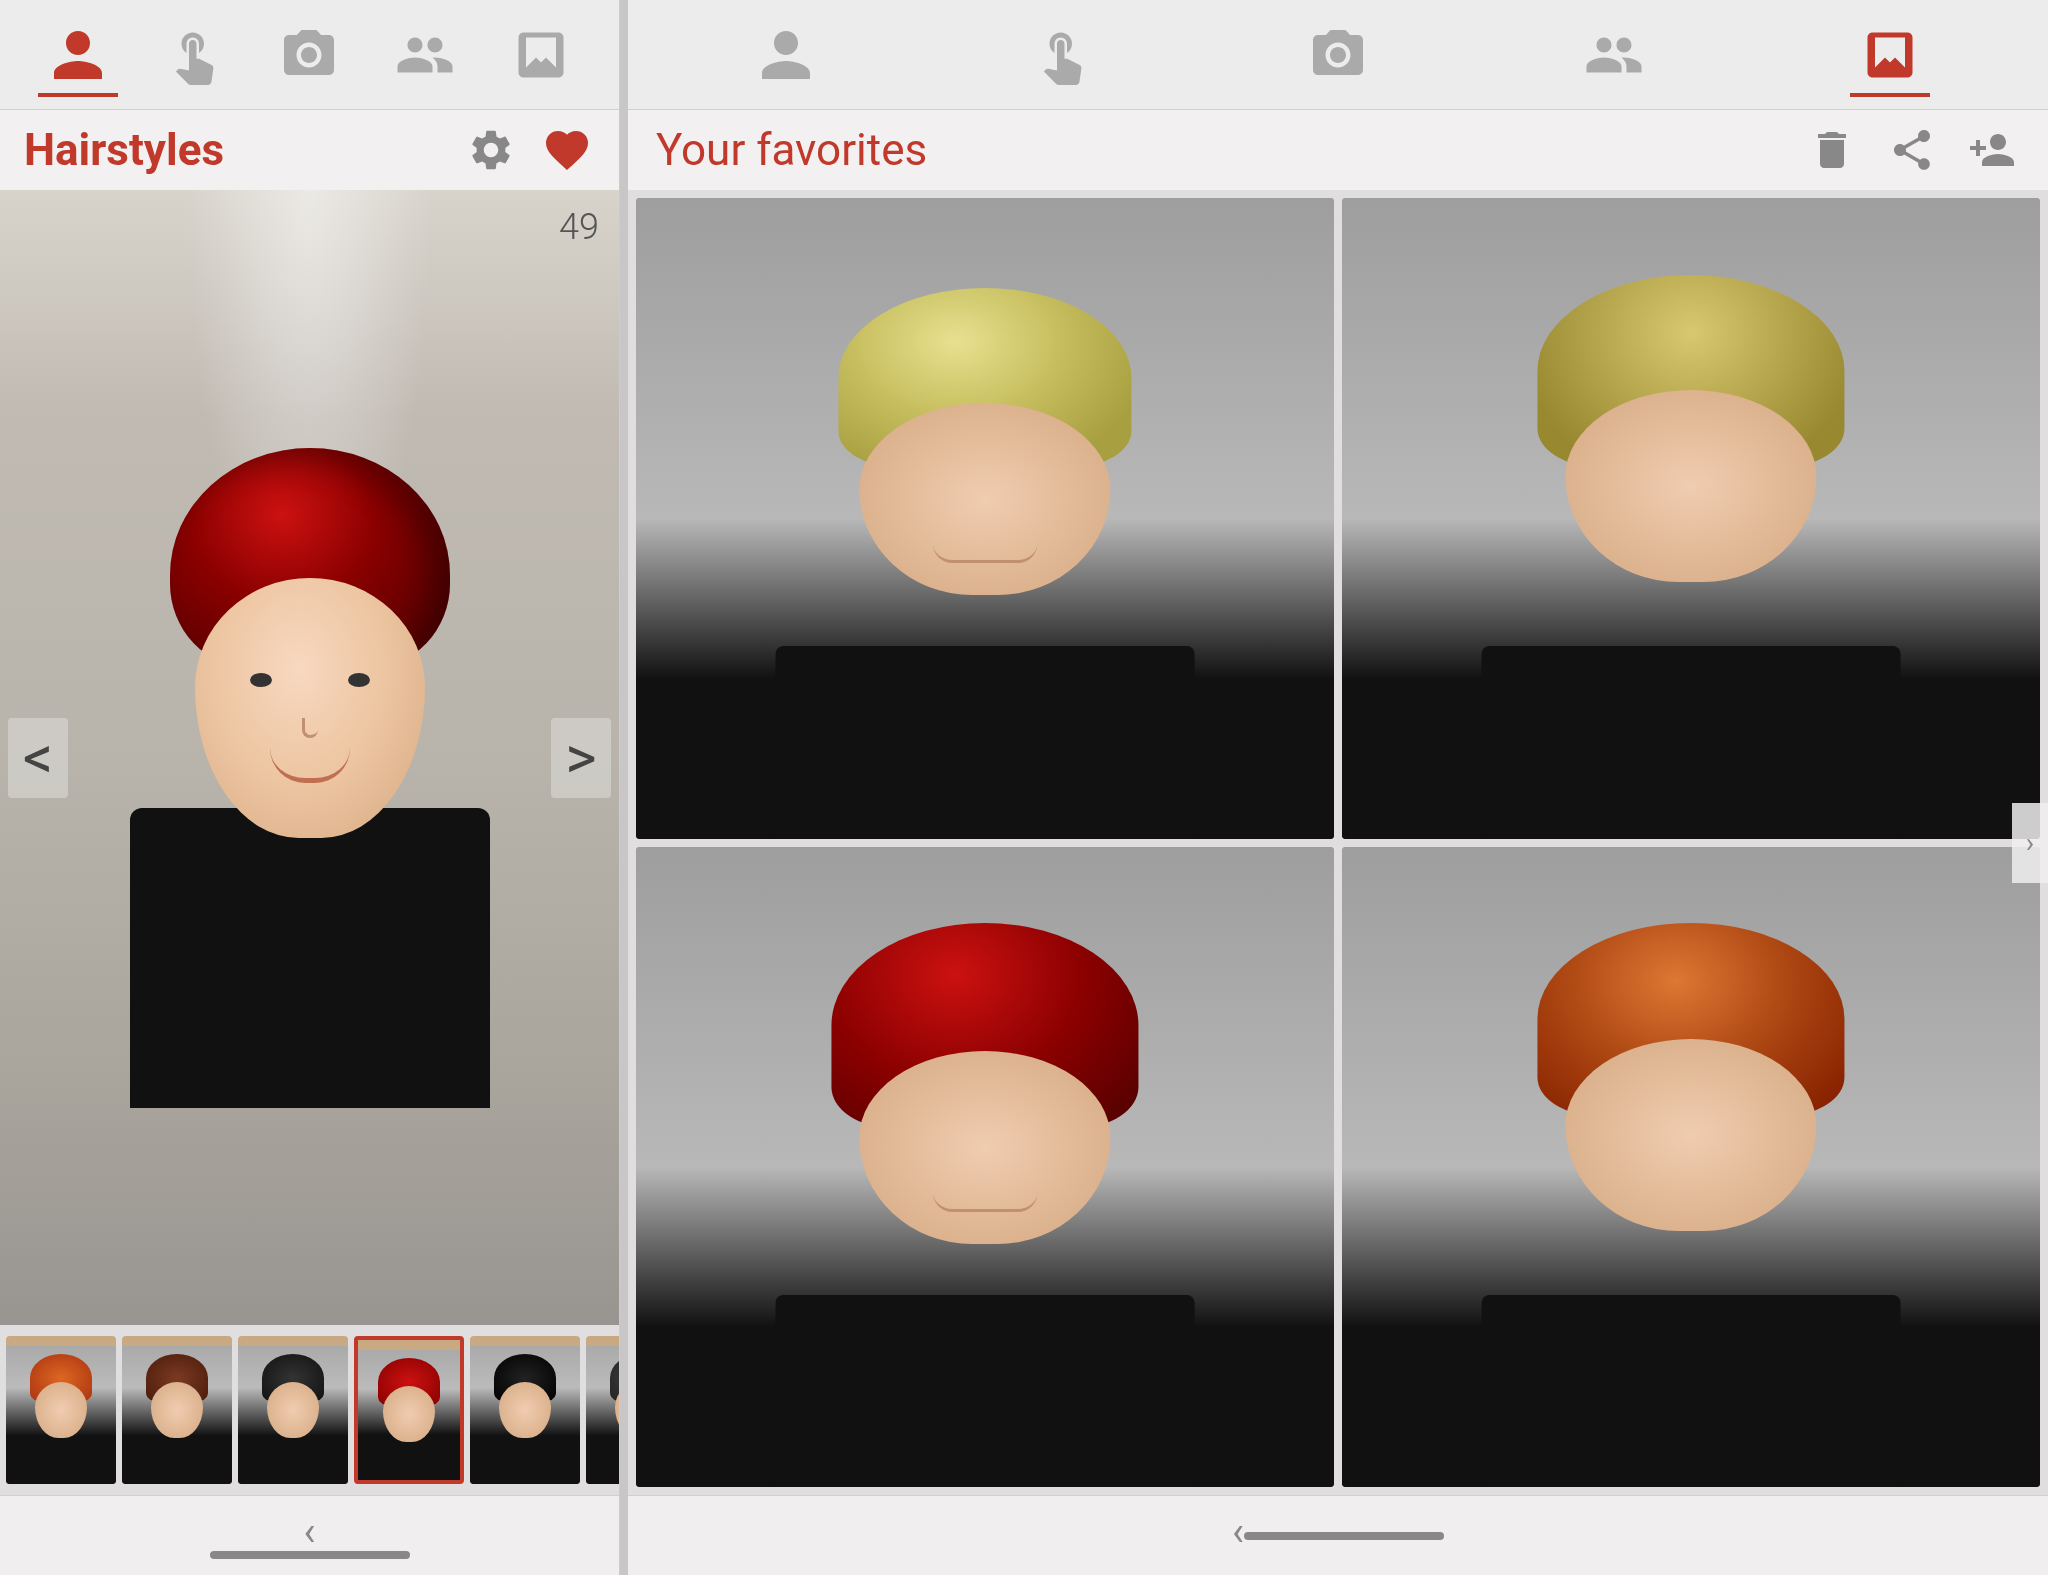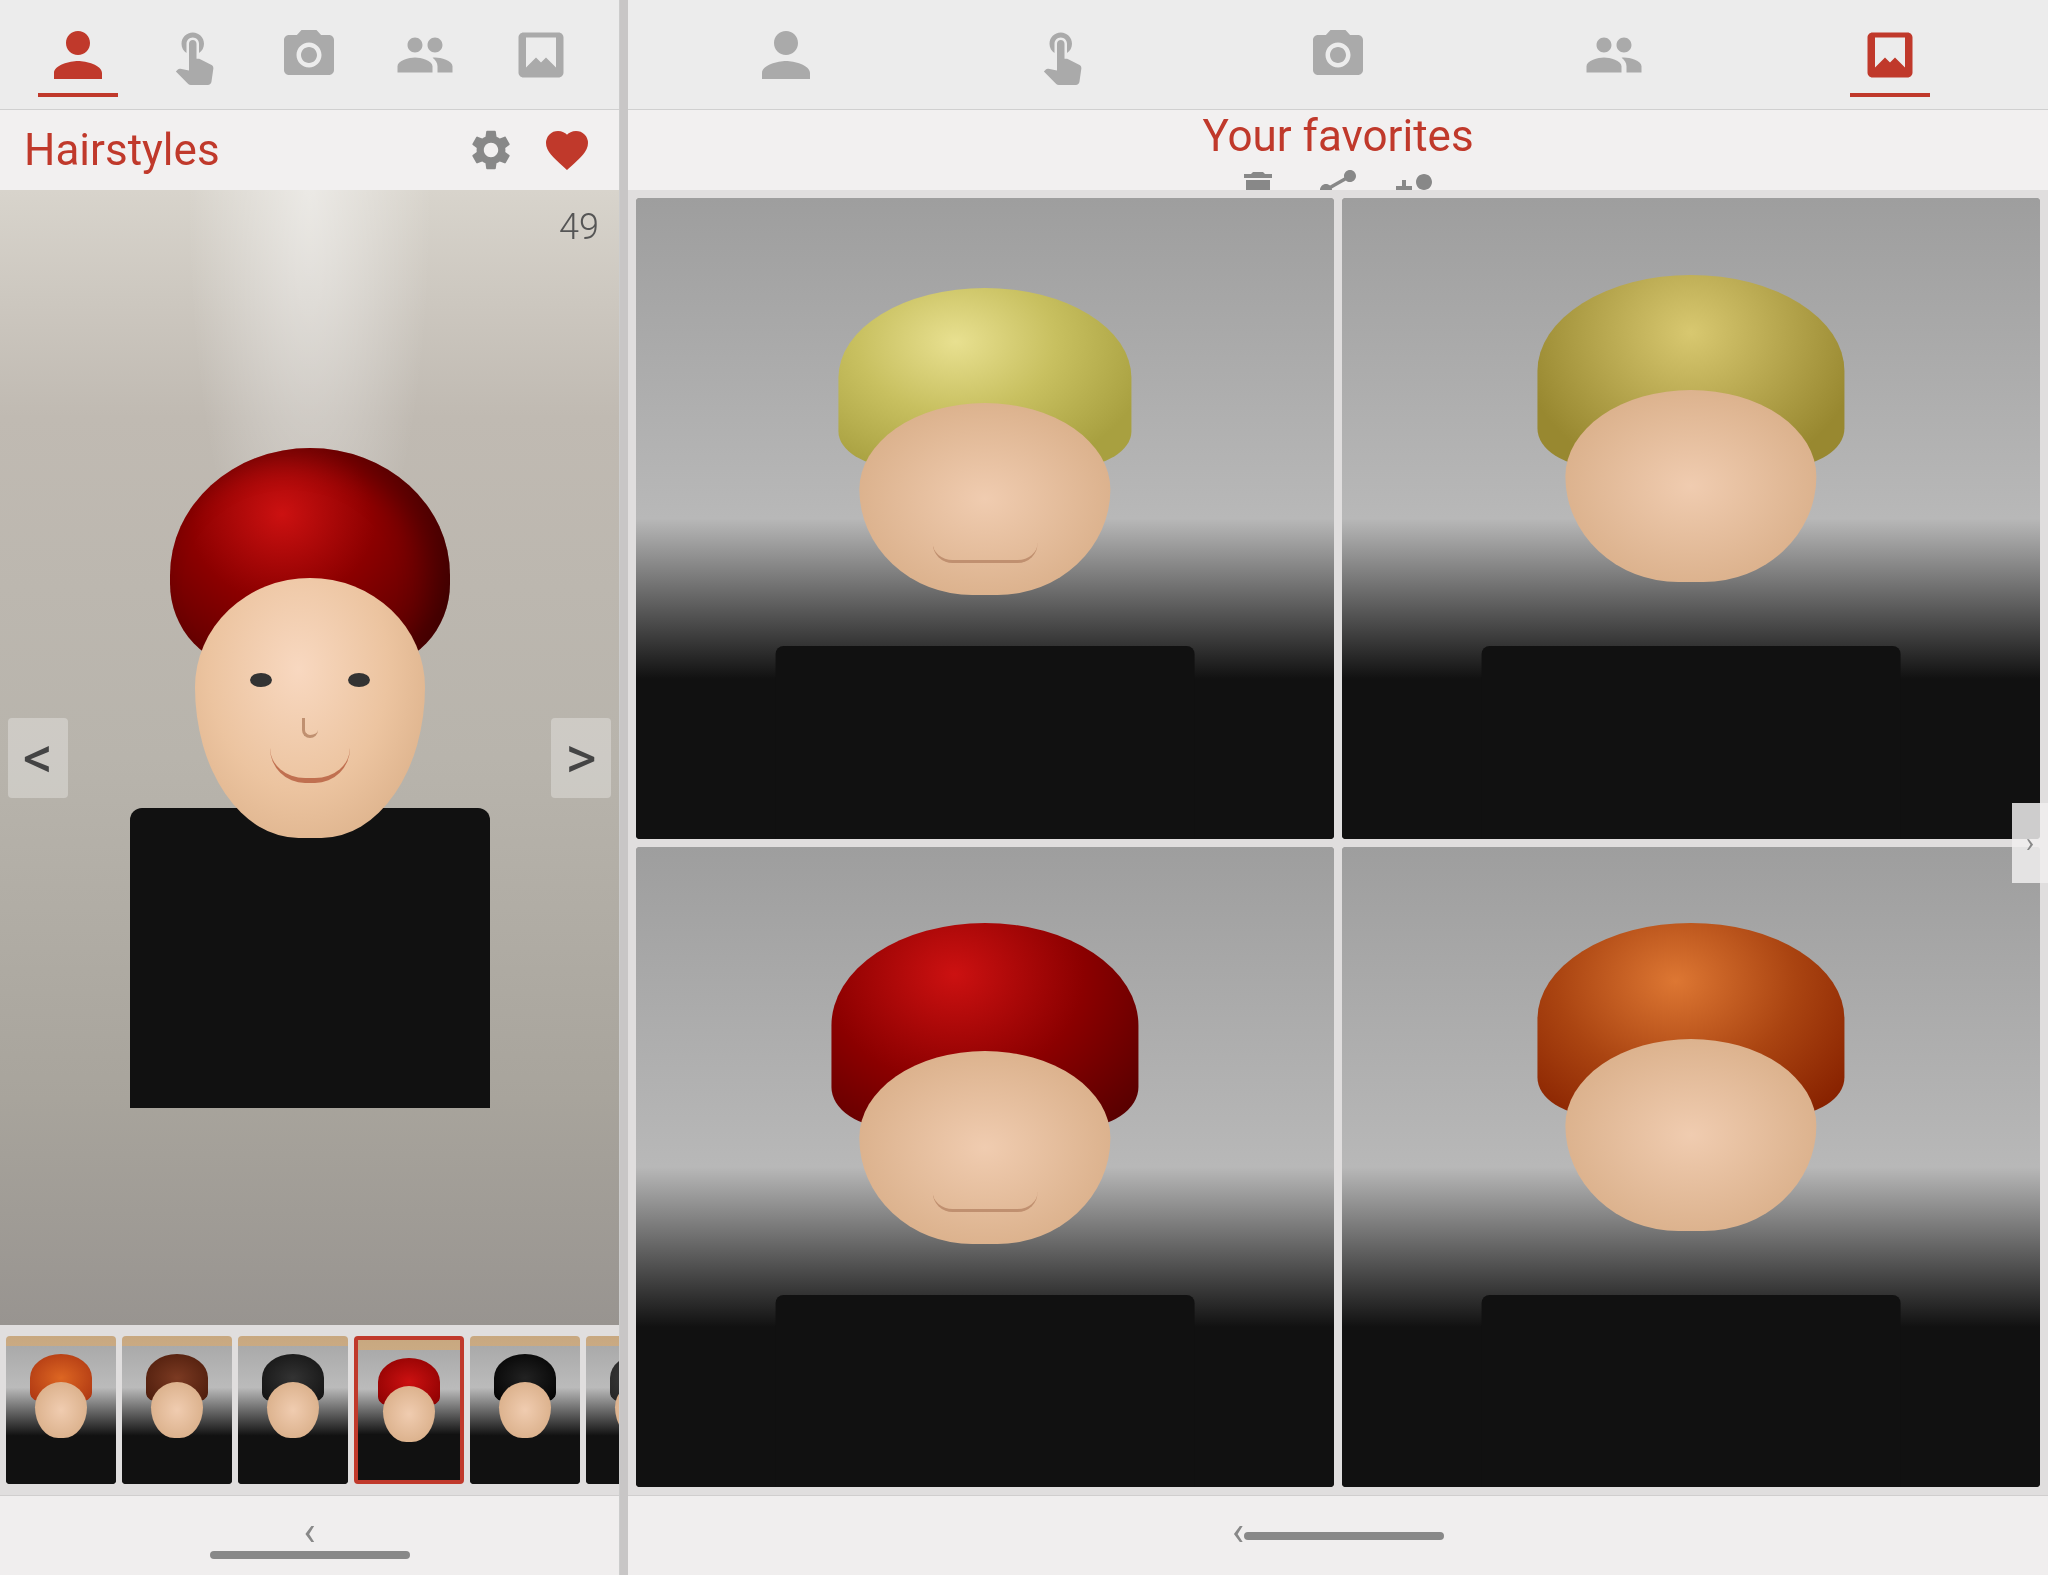--- a/index.html
+++ b/index.html
@@ -81,21 +81,21 @@
       flex-direction: row;
       align-items: center;
       justify-content: space-between;
       height: 80px;
       padding: 0 24px;
       background: #f2f0f0;
     }
 
     .page-title {
       font-size: 44px;
-      font-weight: 400;
+      font-weight: 700;
       color: #c0392b;
     }
 
     .header-actions {
       display: flex;
       flex-direction: row;
       align-items: center;
       gap: 20px;
     }
 
@@ -248,21 +248,21 @@
       align-items: center;
       justify-content: space-around;
       height: 110px;
       background: #ececec;
       border-bottom: 1px solid #d0d0d0;
       padding: 0 20px;
     }
 
     .right-page-header {
       display: flex;
-      flex-direction: column;
+      flex-direction: row;
       align-items: center;
       justify-content: space-between;
       height: 80px;
       padding: 0 28px;
       background: #f2f0f0;
     }
 
     .right-page-title {
       font-size: 44px;
       font-weight: 400;

